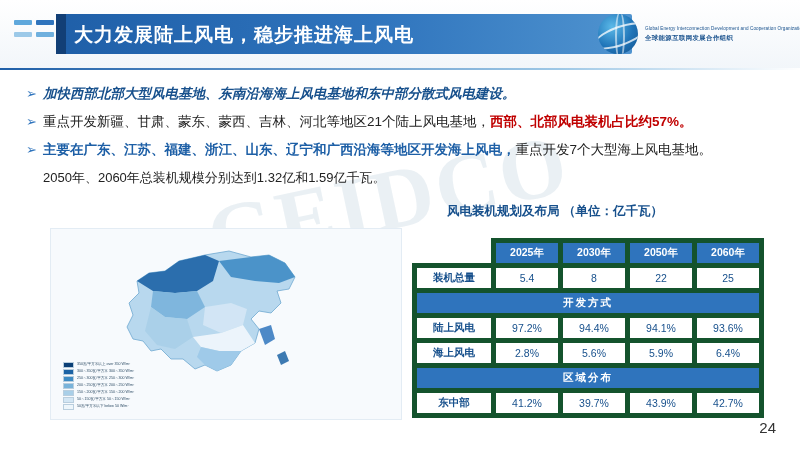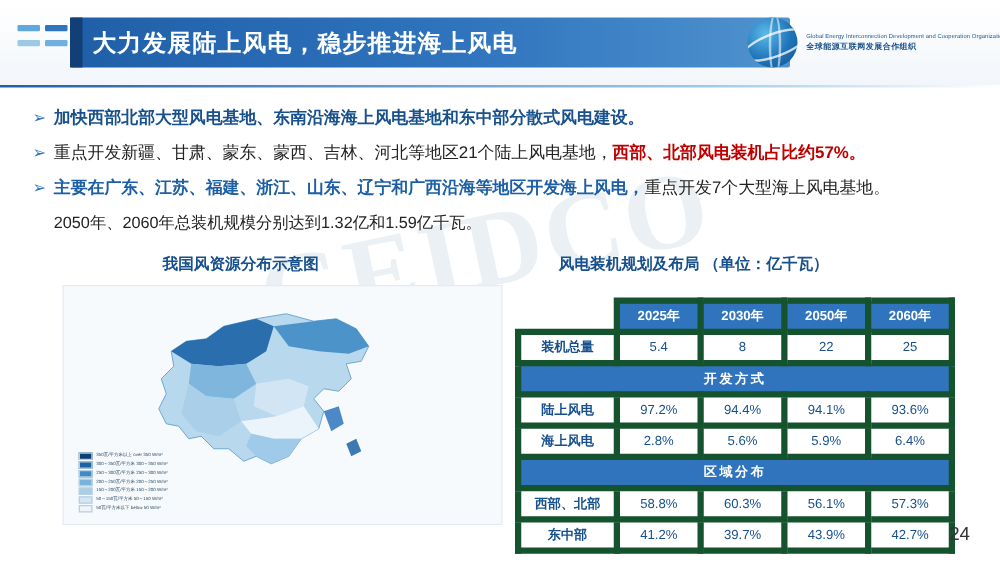--- a/index.html
+++ b/index.html
@@ -137,20 +137,21 @@
     flex: none;
   }
   .bullet-body {
     font-size: 13.5px;
     line-height: 20px;
     color: #1a1a1a;
   }
   .b-strong {
     color: #17508c;
     font-weight: bold;
+    font-style: italic;
   }
   .b-hl {
     color: #1d5fa6;
     font-weight: bold;
     margin-top: 20px;
   }
   .b-red {
     color: #c00000;
     font-weight: bold;
   }
@@ -315,21 +316,20 @@
     </div>
     <div class="bullet">
       <div class="bullet-marker">➢</div>
       <div class="bullet-body">
         <span class="b-hl">主要在广东、江苏、福建、浙江、山东、辽宁和广西沿海等地区开发海上风电，</span><span class="b-plain">重点开发7个大型海上风电基地。</span>
       </div>
     </div>
     <div class="sub-line">2050年、2060年总装机规模分别达到1.32亿和1.59亿千瓦。</div>
   </div>
 
-  <div class="map-title">我国风资源分布示意图</div>
   <div class="map-box">
     <svg class="map-shape" viewBox="0 0 208 142">
       <path d="M96 8 L120 4 L142 10 L160 8 L176 16 L186 30 L180 42 L168 44 L172 56 L162 66 L150 64 L142 72 L150 82 L146 96 L132 104 L122 118 L108 124 L96 118 L86 122 L74 112 L62 112 L52 102 L42 104 L34 94 L24 92 L18 80 L24 68 L20 56 L30 46 L28 34 L40 26 L56 24 L70 14 Z" fill="#b8d8ee" stroke="#6fa8d0" stroke-width="0.8"></path>
       <path d="M28 34 L40 26 L56 24 L70 14 L96 8 L110 14 L104 34 L88 44 L66 46 L44 44 Z" fill="#1c63a5" opacity="0.9"></path>
       <path d="M110 14 L142 10 L160 8 L176 16 L186 30 L170 36 L146 34 L122 30 Z" fill="#3f8cc4" opacity="0.9"></path>
       <path d="M44 44 L66 46 L88 44 L96 60 L78 72 L56 70 L42 60 Z" fill="#79b3da" opacity="0.9"></path>
       <path d="M96 60 L122 56 L138 62 L134 78 L112 86 L94 78 Z" fill="#d3e6f4" opacity="0.95"></path>
       <path d="M42 60 L56 70 L78 72 L84 90 L66 102 L48 98 L36 84 Z" fill="#a9cfe8" opacity="0.9"></path>
       <path d="M84 90 L112 86 L134 78 L146 96 L132 104 L110 104 L92 100 Z" fill="#eef6fb" opacity="0.95"></path>
       <path d="M92 100 L110 104 L132 104 L122 118 L108 124 L96 118 L88 110 Z" fill="#9cc9e8" opacity="0.9"></path>
@@ -399,27 +399,20 @@
       <td class="rowhead">海上风电</td>
       <td class="num">2.8%</td>
       <td class="num">5.6%</td>
       <td class="num">5.9%</td>
       <td class="num">6.4%</td>
     </tr>
     <tr>
       <td class="section" colspan="5">区域分布</td>
     </tr>
     <tr>
-      <td class="rowhead">西部、北部</td>
-      <td class="num">58.8%</td>
-      <td class="num">60.3%</td>
-      <td class="num">56.1%</td>
-      <td class="num">57.3%</td>
-    </tr>
-    <tr>
       <td class="rowhead">东中部</td>
       <td class="num">41.2%</td>
       <td class="num">39.7%</td>
       <td class="num">43.9%</td>
       <td class="num">42.7%</td>
     </tr>
   </tbody>
     </table>
 
   <div class="page-num">24</div>

